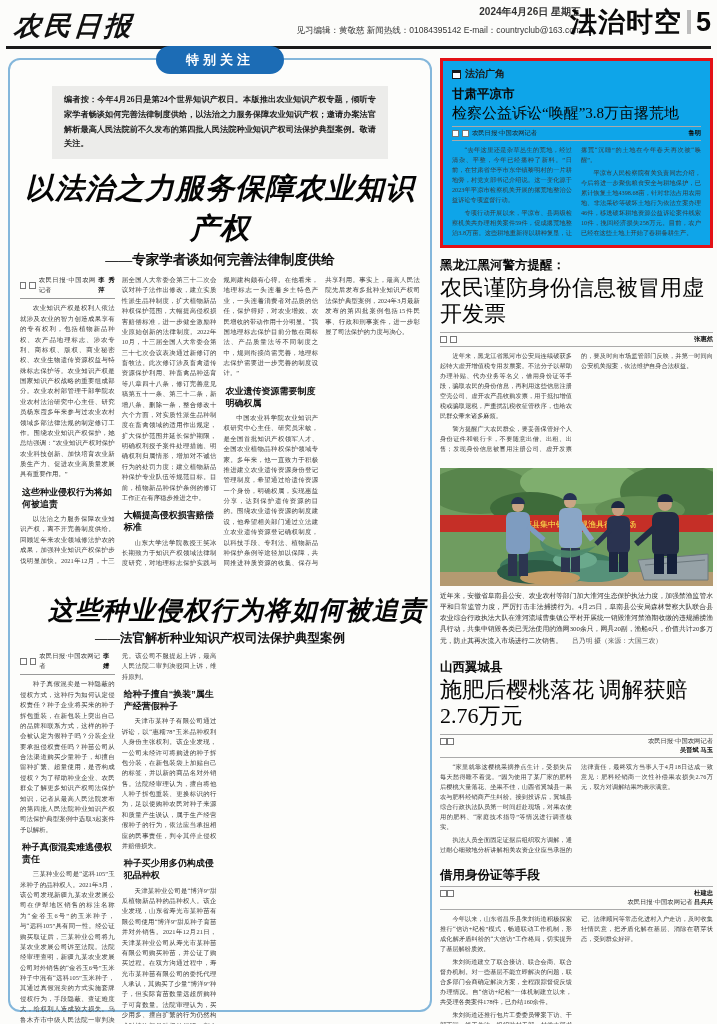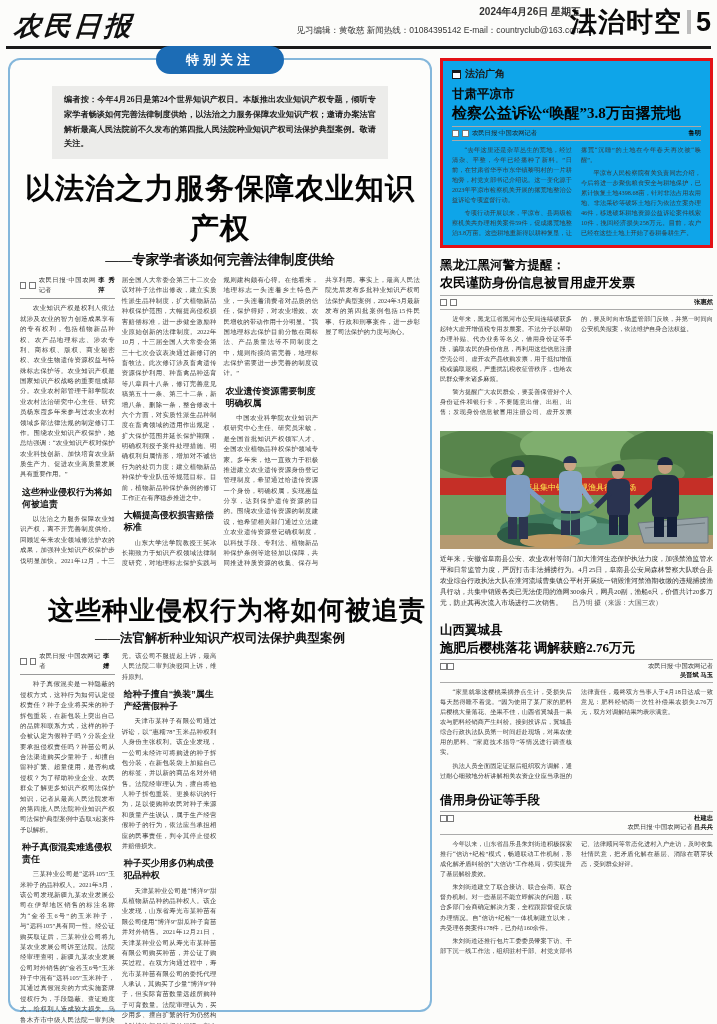--- a/index.html
+++ b/index.html
@@ -23,21 +23,21 @@
   
   .special-box{position:absolute;left:8px;top:58px;width:424px;height:954px;
                border:2px solid #84b7db;border-radius:12px;box-sizing:border-box;background:#fdfdfb;}
   .badge{position:absolute;top:-14px;left:50%;transform:translateX(-50%);
          background:#1c6cb5;color:#fff;font-family:"Liberation Sans",sans-serif;
          font-size:13px;font-weight:bold;letter-spacing:4px;padding:5px 30px;border-radius:15px;}
   .editor-note{margin:26px 42px 6px;background:#ececea;padding:7px 12px;font-size:8.2px;
                line-height:1.8;font-weight:600;text-align:justify;color:#222;}
   .lead-note{font-weight:900;}
   .main-title{font-size:29px;font-weight:900;text-align:center;margin:10px 4px 2px;
-              letter-spacing:1px;color:#050505;}
+              letter-spacing:1px;color:#050505;font-style:italic;}
   .main-sub{font-size:13.5px;font-weight:700;text-align:center;margin:2px 0 6px;color:#111;}
   .cols4{margin:2px 10px 0;column-count:4;column-gap:7px;font-size:6.4px;line-height:1.62;
          color:#3a3a3a;text-align:justify;overflow:hidden;column-fill:auto;}
   .body1{height:300px;}
   .body2{height:402px;}
   .title2{font-size:26px;font-weight:900;text-align:right;margin:18px 4px 2px;
           letter-spacing:1px;color:#050505;}
   .sub2{font-size:12.5px;font-weight:700;text-align:center;margin:2px 0 4px;color:#111;}
   
   .byline{display:flex;align-items:center;gap:3px;border-bottom:0.5px solid #999;
@@ -49,26 +49,26 @@
   .body-p{margin:0 0 3px;text-indent:2em;}
   
   .right-col{position:absolute;left:440px;top:58px;width:273px;height:954px;}
   .red-box{border:3.5px solid #e31116;padding:6px 9px;height:190px;box-sizing:border-box;background:#0ea5e9;}
   .tag-row{display:flex;align-items:center;gap:4px;font-family:"Liberation Sans",sans-serif;
            font-size:10px;font-weight:900;color:#1a1a1a;}
   .tag-icon{width:9px;height:9px;border:1.5px solid #1a1a1a;box-sizing:border-box;
             background:linear-gradient(to bottom,#1a1a1a 30%,#fff 30%);}
   .kicker{font-family:"Liberation Sans",sans-serif;font-size:12.5px;font-weight:900;
           color:#0a0a0a;margin:5px 0 1px;}
-  .r-title{font-size:15px;font-weight:700;line-height:1.2;color:#050505;margin:1px 0 4px;}
+  .r-title{font-size:15px;font-weight:400;line-height:1.2;color:#050505;margin:1px 0 4px;}
   .cols2{column-count:2;column-gap:9px;font-size:6.2px;line-height:1.62;color:#3a3a3a;
          text-align:justify;overflow:hidden;column-fill:auto;}
   .rb-body{height:106px;}
   .r-art{margin-top:9px;}
-  .heihe-title{font-size:13px;}
+  .heihe-title{font-size:22px;}
   .hh-body{height:108px;}
   .byline-r{display:flex;align-items:center;gap:3px;border-top:0.5px solid #aaa;
             border-bottom:0.5px solid #aaa;padding:2px 0;margin:2px 0 4px;font-size:6.3px;}
   .byline-r .name{font-weight:900;margin-left:auto;color:#111;}
   .byline-two{font-size:6.3px;text-align:right;border-top:0.5px solid #aaa;border-bottom:0.5px solid #aaa;
               padding:2px 0;margin:2px 0 4px;color:#333;position:relative;}
   .byline-two .sqs{position:absolute;left:0;top:3px;}
   .byline-two .names{font-weight:900;color:#111;}
   .photo-wrap{margin-top:9px;}
   .photo-wrap svg{display:block;width:273px;height:118px;background:#69975d;}

